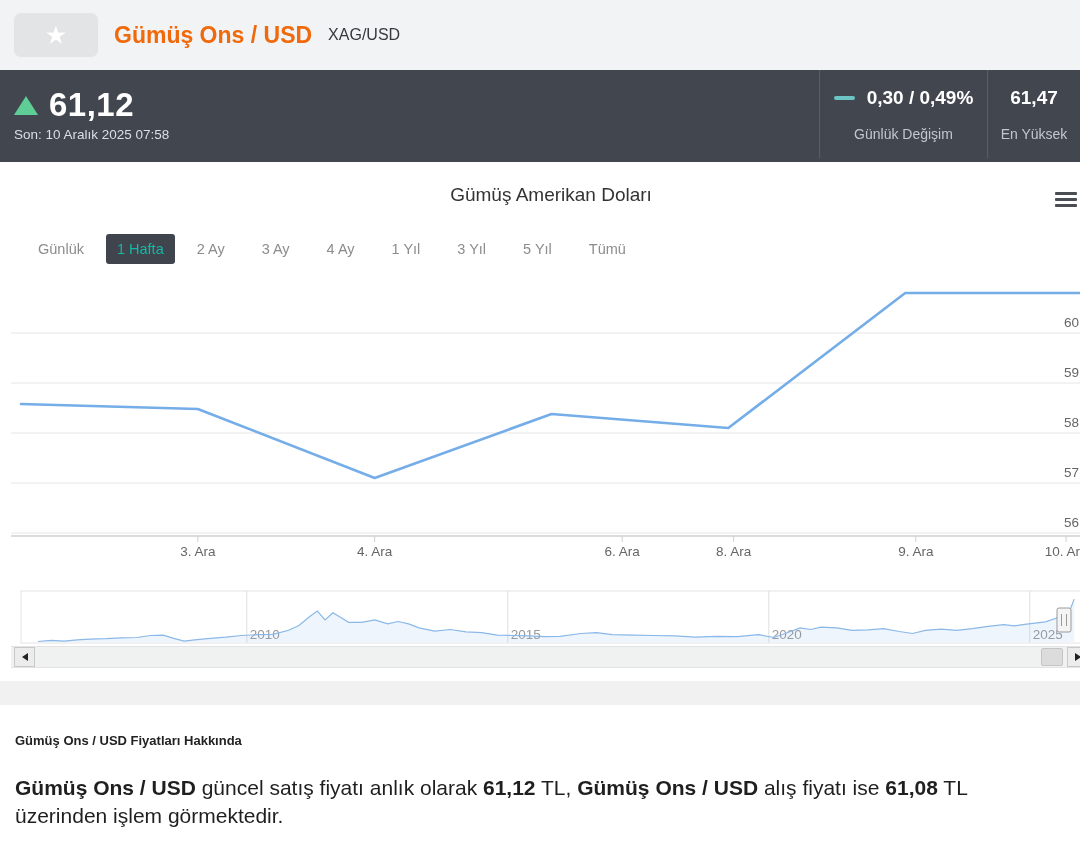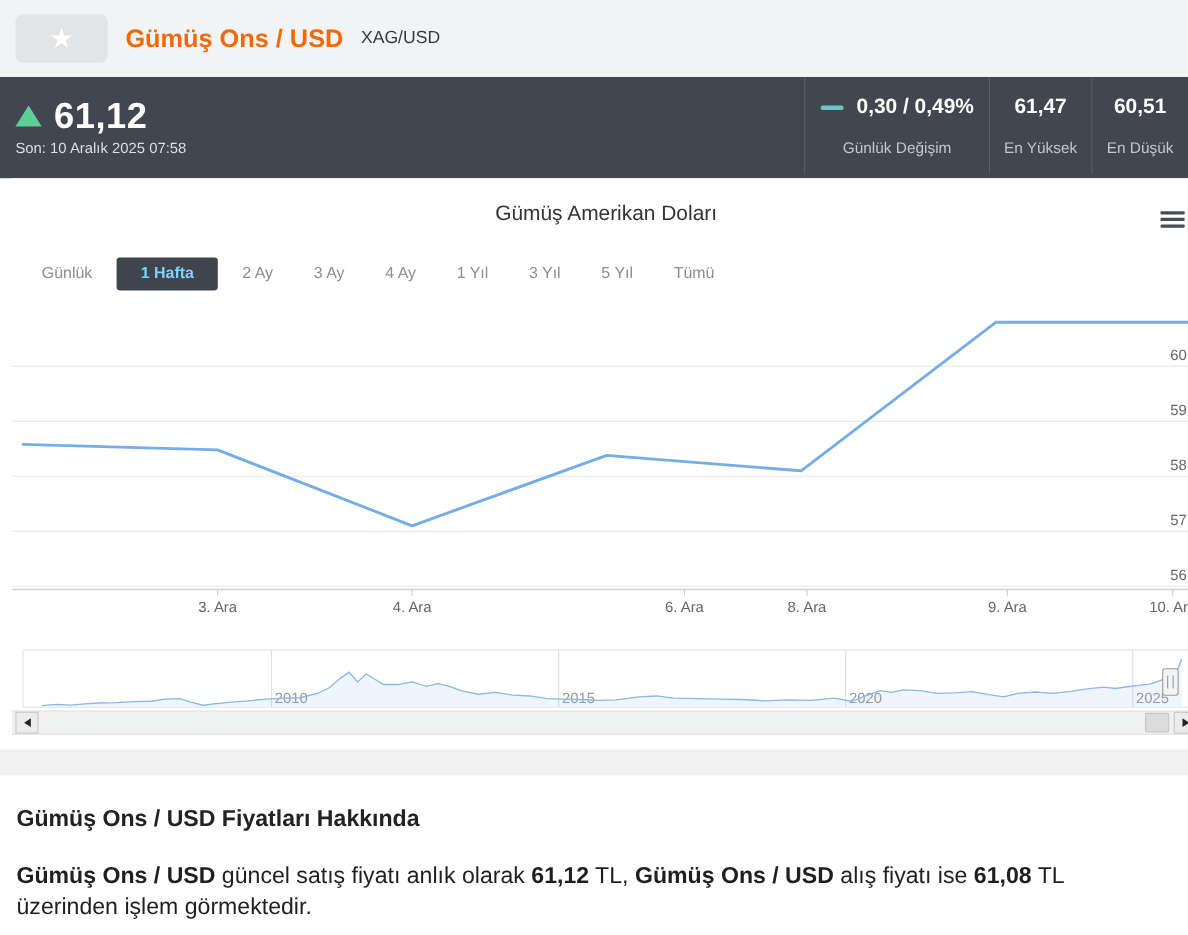--- a/index.html
+++ b/index.html
@@ -36,40 +36,40 @@
   .q-lab{margin-top:17px;font-size:14px;font-weight:normal;color:#c3c7cd;}
 
   
   .chart-card{position:absolute;left:11px;top:162px;width:1080px;height:519px;background:#ffffff;}
   .chart-title{position:absolute;left:0;top:22px;width:1080px;text-align:center;
                font-size:19px;color:#333333;}
   .menu-icon{position:absolute;right:14px;top:30px;width:22px;height:16px;cursor:pointer;}
   .menu-icon i{display:block;height:3px;background:#4a4d52;border-radius:1px;margin-bottom:3px;}
   .tabs{position:absolute;left:12px;top:72px;display:flex;align-items:center;}
   .tab{padding:7px 15px;margin-right:7px;font-size:14.5px;color:#8c8c8c;cursor:pointer;border-radius:3px;}
-  .tab.active{background:#3f444d;color:#7dd3fc;font-weight:bold;padding:7px 22px;}
+  .tab.active{background:#3f444d;color:#14b8a6;font-weight:normal;padding:7px 11px;}
   .main-svg{position:absolute;left:0;top:120px;}
   .nav-svg{position:absolute;left:0;top:426px;}
 
   
   .scrollbar{position:absolute;left:0;top:484px;width:1080px;height:22px;background:#f0f1f1;
              border-top:1px solid #e3e3e3;border-bottom:1px solid #e3e3e3;}
   .sb-btn{position:absolute;top:0px;width:21px;height:20px;background:#ececec;border:1px solid #c9c9c9;
           display:flex;align-items:center;justify-content:center;cursor:pointer;}
   .sb-left{left:3px;}
   .sb-right{right:3px;}
   .tri-l{width:0;height:0;border:4px solid transparent;border-right:6px solid #222;margin-left:-4px;}
   .tri-r{width:0;height:0;border:4px solid transparent;border-left:6px solid #222;margin-right:-4px;}
   .sb-thumb{position:absolute;top:1px;left:1030px;width:22px;height:18px;background:#dcdcdc;
             border:1px solid #c5c5c5;border-radius:2px;cursor:grab;}
 
   
   .sep-band{position:absolute;left:0;top:681px;width:1080px;height:24px;background:#f1f1f2;}
   .about{position:absolute;left:0;top:705px;width:1080px;padding:0 15px;}
-  .about h2{margin:28px 0 16px 0;font-size:21px;color:#222222;}
+  .about h2{margin:28px 0 16px 0;font-size:13px;color:#222222;}
   .about p{margin:26px 0 16px 0;max-width:1045px;font-size:21px;line-height:28px;color:#1f1f1f;}
 </style>
 </head>
 <body>
 
 <div class="page">
 
   <header class="topbar">
     <button class="star-btn">
       <span>★</span>
@@ -92,26 +92,20 @@
           <span class="dash"></span>
           <span>0,30 / 0,49%</span>
         </div>
         <div class="q-lab">Günlük Değişim</div>
       </div>
       <div class="q-cell c1">
         <div class="q-val">
             <span>61,47</span>
           </div>
         <div class="q-lab">En Yüksek</div>
-      </div>
-      <div class="q-cell c2">
-        <div class="q-val">
-            <span>60,51</span>
-          </div>
-        <div class="q-lab">En Düşük</div>
       </div>
     </div>
   </section>
 
   <section class="chart-card">
     <div class="chart-title">Gümüş Amerikan Doları</div>
     <div class="menu-icon">
         <i></i>
         <i></i>
         <i></i>

